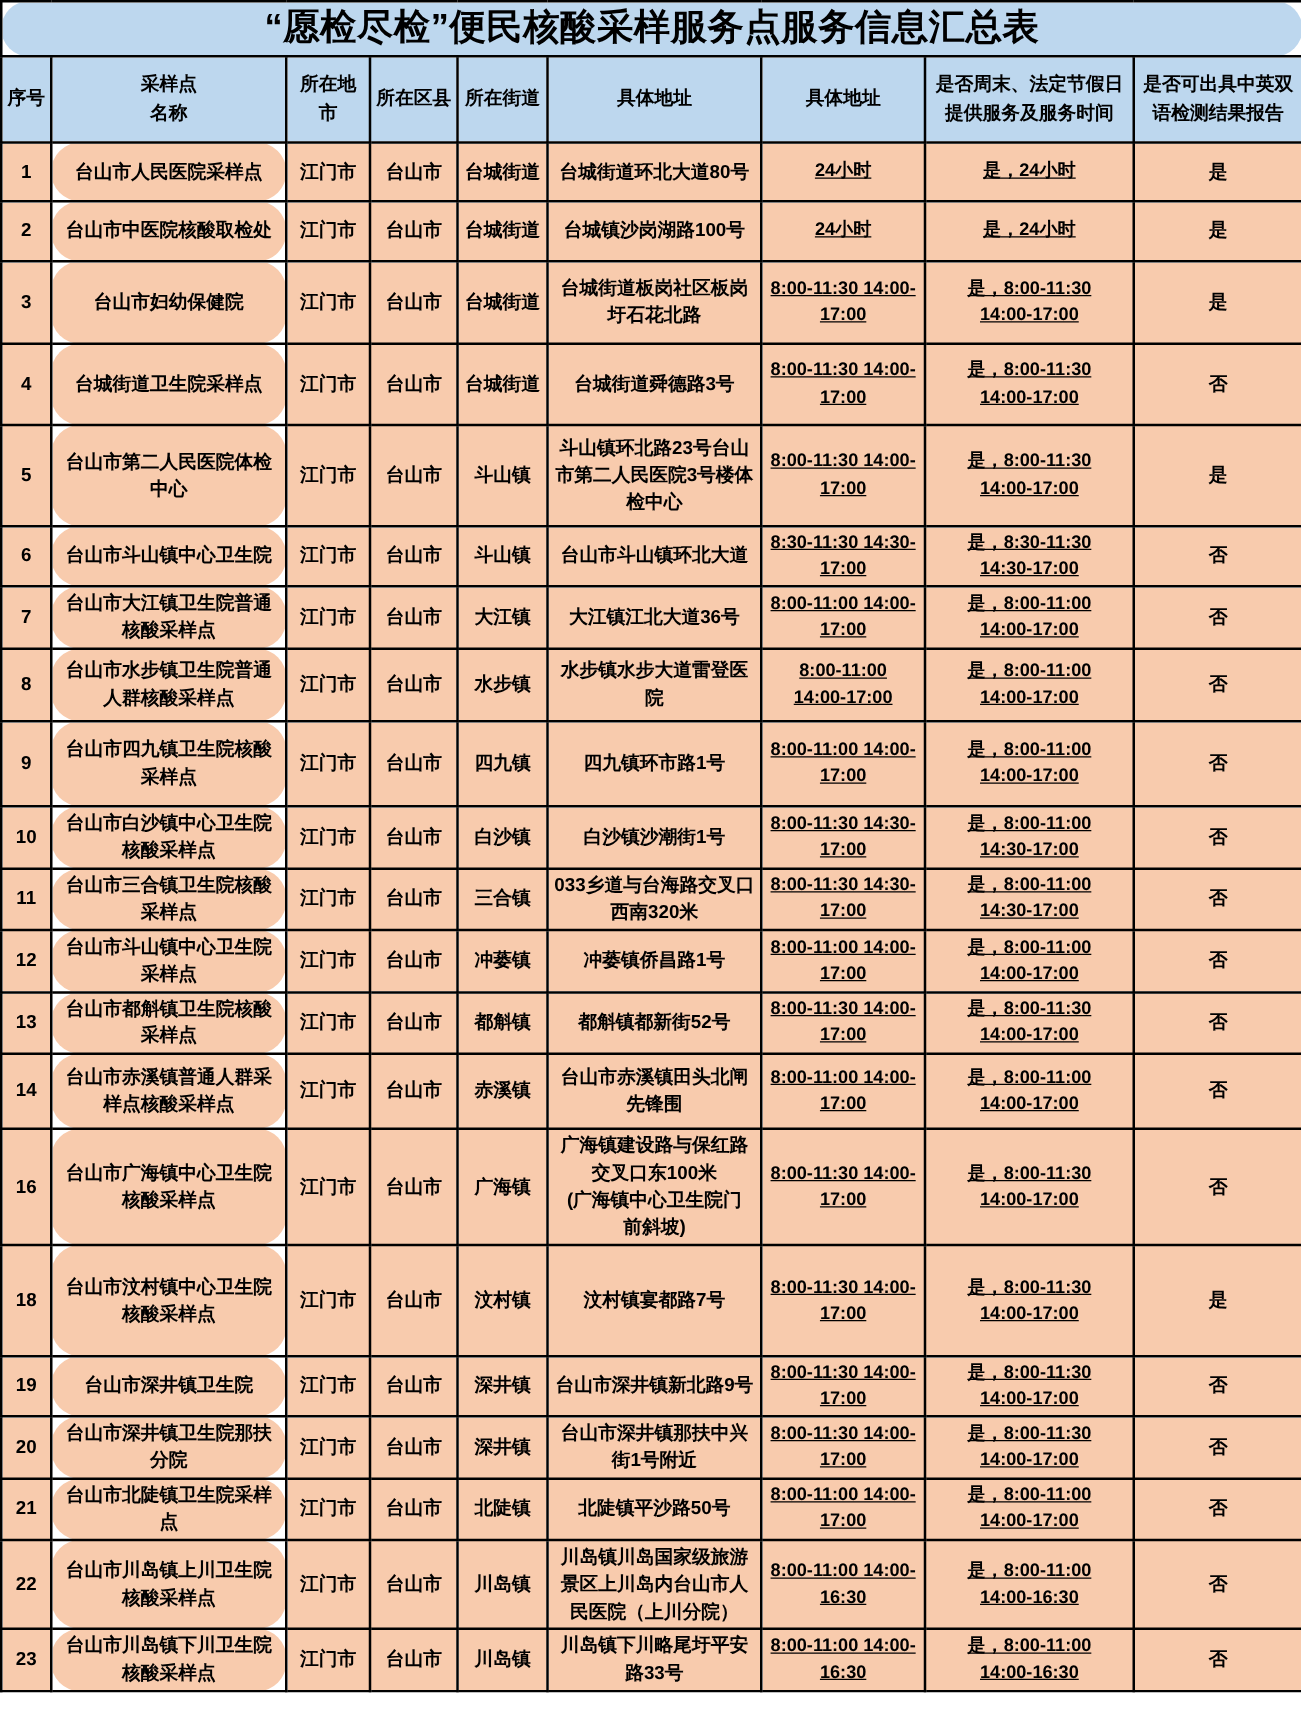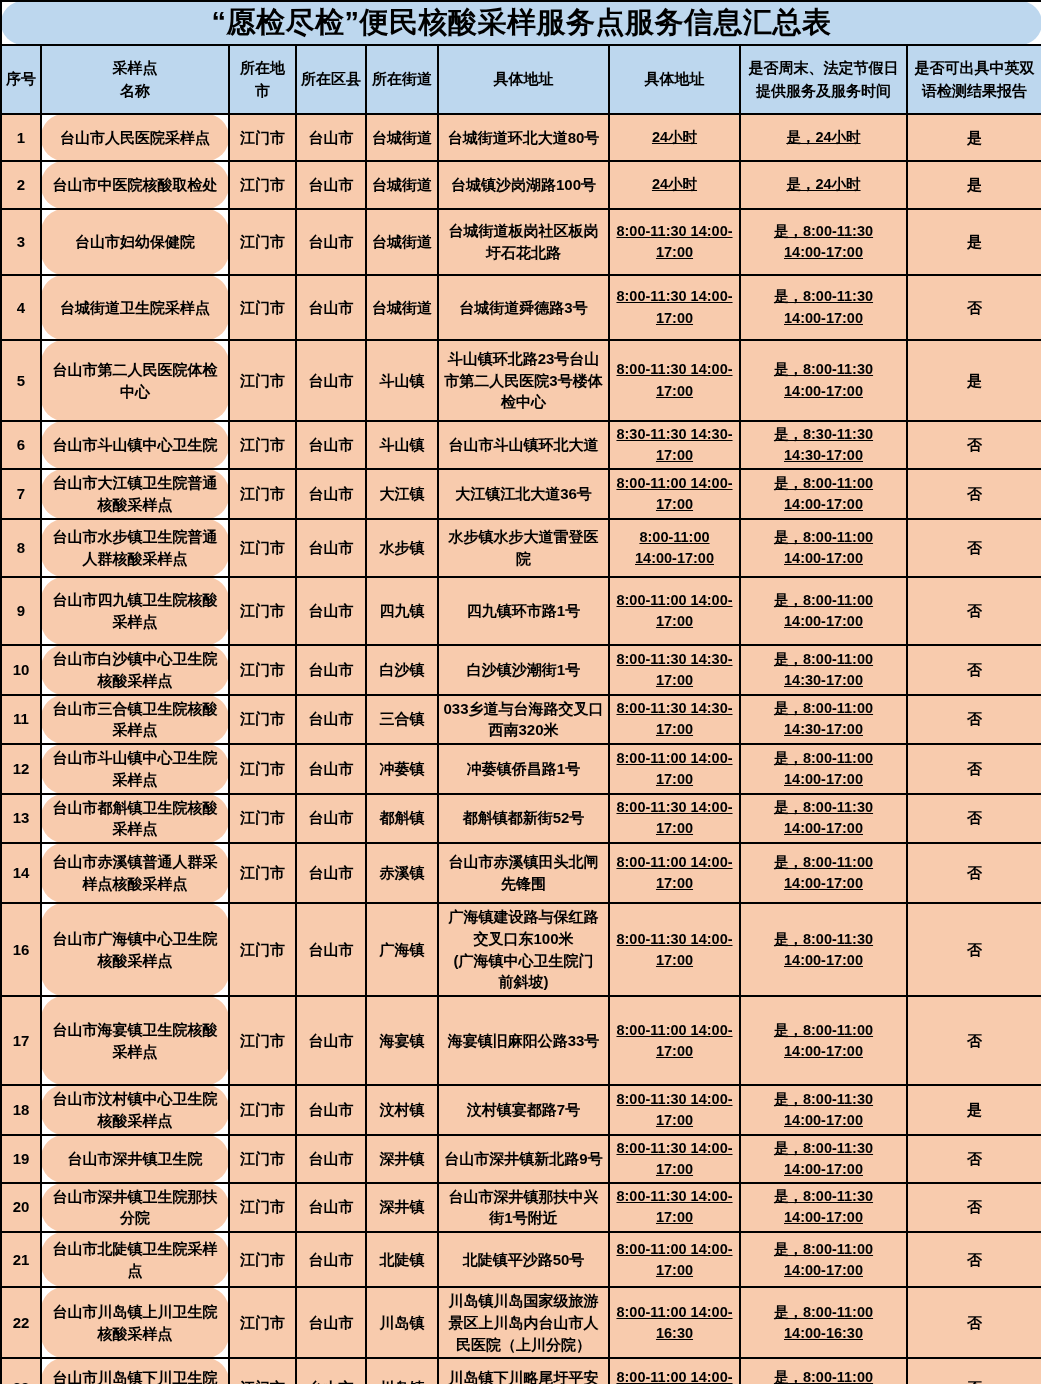--- a/index.html
+++ b/index.html
@@ -314,34 +314,20 @@
 交叉口东100米
 (广海镇中心卫生院门
 前斜坡)</td>
           <td class="c-service_time">8:00-11:30 14:00-
 17:00</td>
           <td class="c-weekend_service">是，8:00-11:30
 14:00-17:00</td>
           <td class="c-bilingual_report">否</td>
         </tr>
         <tr>
-          <td class="c-index">17</td>
-          <td class="c-name">台山市海宴镇卫生院核酸
-采样点</td>
-          <td class="c-city">江门市</td>
-          <td class="c-district">台山市</td>
-          <td class="c-street">海宴镇</td>
-          <td class="c-address">海宴镇旧麻阳公路33号</td>
-          <td class="c-service_time">8:00-11:00 14:00-
-17:00</td>
-          <td class="c-weekend_service">是，8:00-11:00
-14:00-17:00</td>
-          <td class="c-bilingual_report">否</td>
-        </tr>
-        <tr>
           <td class="c-index">18</td>
           <td class="c-name">台山市汶村镇中心卫生院
 核酸采样点</td>
           <td class="c-city">江门市</td>
           <td class="c-district">台山市</td>
           <td class="c-street">汶村镇</td>
           <td class="c-address">汶村镇宴都路7号</td>
           <td class="c-service_time">8:00-11:30 14:00-
 17:00</td>
           <td class="c-weekend_service">是，8:00-11:30

